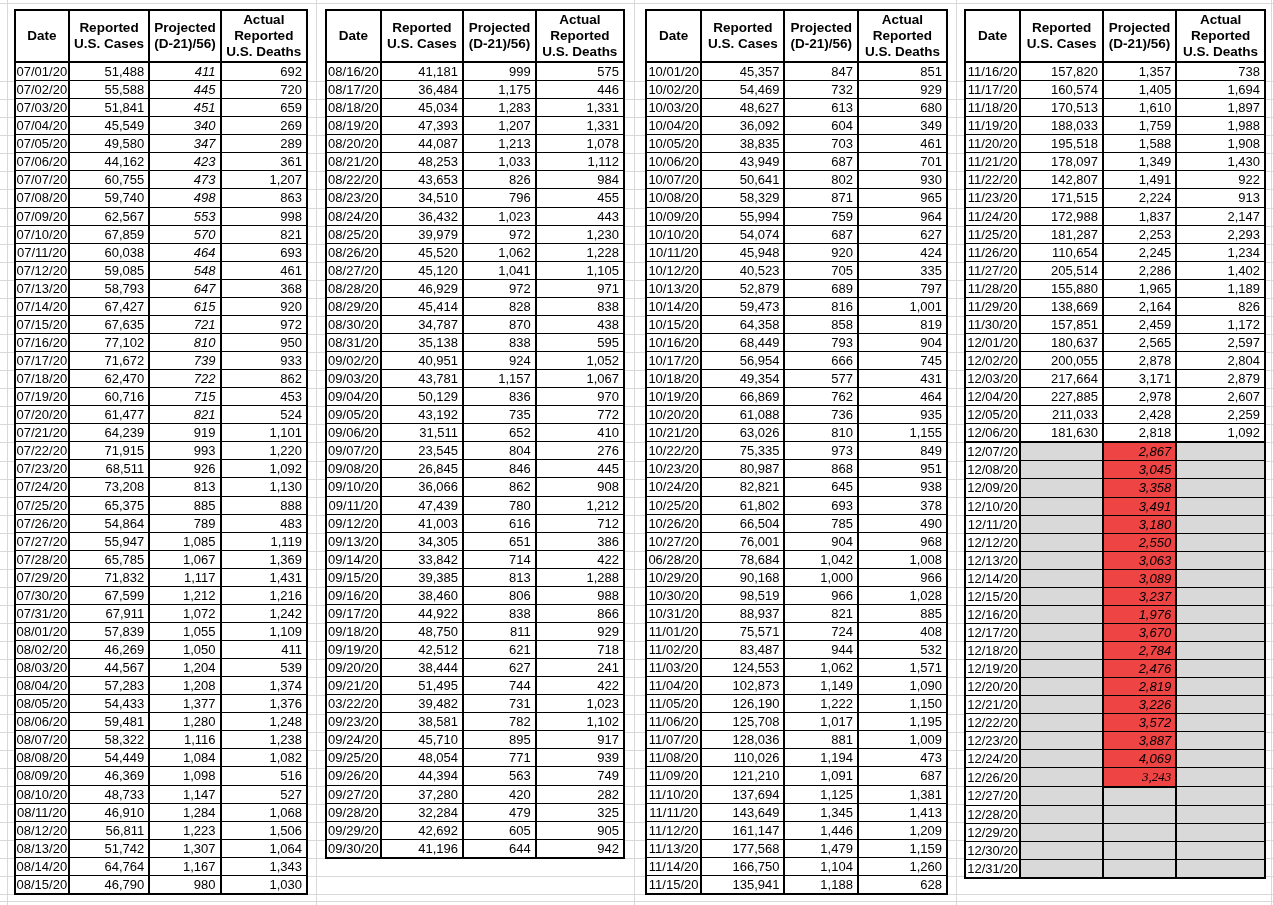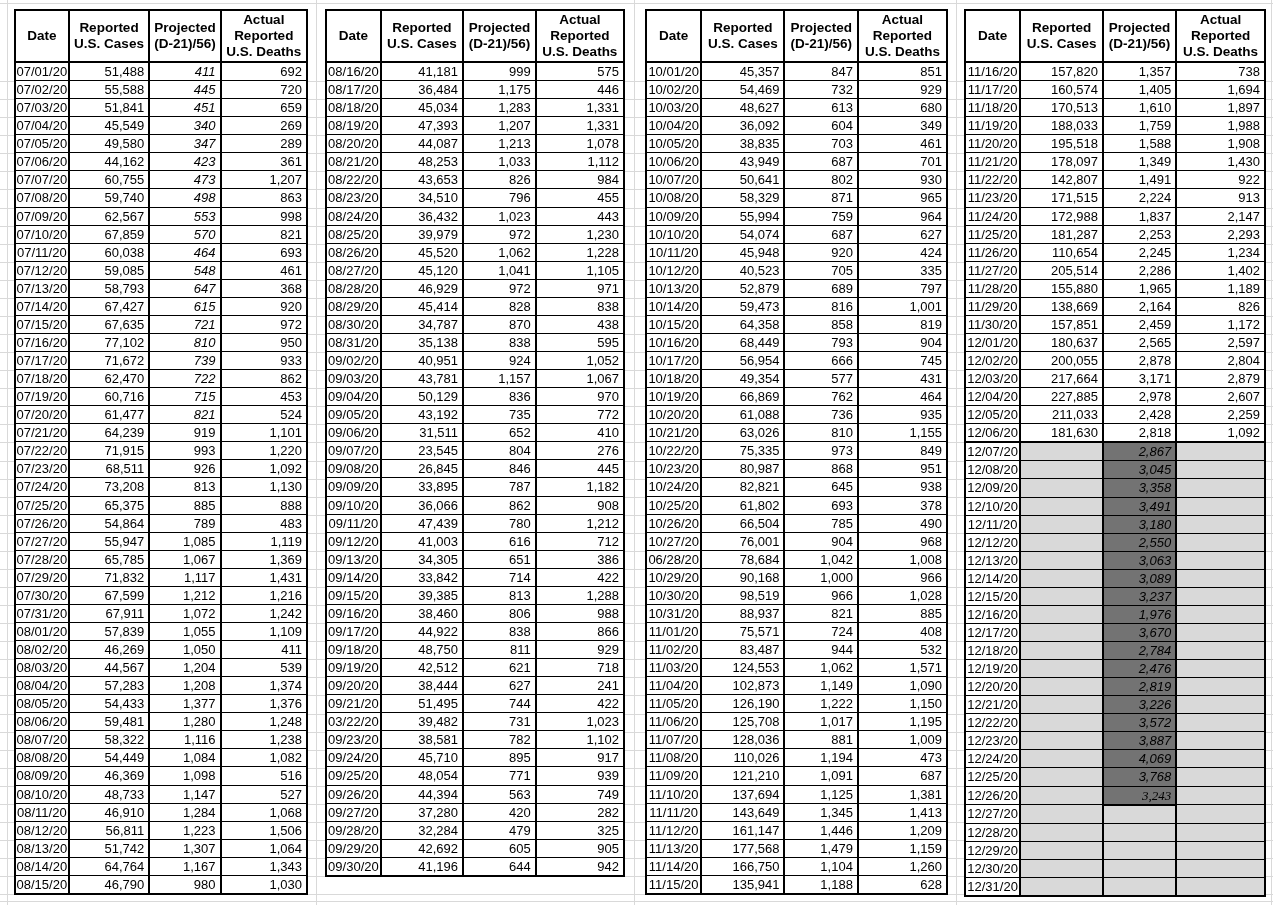--- a/index.html
+++ b/index.html
@@ -19,21 +19,21 @@
   th{border:2px solid #000;border-bottom:2.5px solid #000;height:50px;padding:0 1px;
      font-size:13.5px;font-weight:bold;line-height:16px;text-align:center;vertical-align:middle;
      background:#ffffff;}
   td{border-left:2px solid #000;border-right:2px solid #000;
      border-top:1px solid #000;border-bottom:1px solid #000;
      height:17.07px;padding:0;font-size:13px;line-height:17px;
      white-space:nowrap;overflow:hidden;vertical-align:middle;background:#ffffff;}
   td.date{text-align:center;}
   td.num{text-align:right;padding-right:4px;}
   td.italic{font-style:italic;}
-  td.yellow{background:#737373;margin-top:24px;}
+  td.yellow{background:#ef4444;margin-top:24px;}
   td.gray{background:#d9d9d9;}
   tr.thick-bottom td{border-bottom:2.5px solid #000;margin-left:13px;}
   td.thick-bottom-cell{border-bottom:2.5px solid #000;font-family:Liberation Serif, serif;}
 </style>
 </head>
 <body>
 
 <div id="sheet">
   <div class="grid-backdrop"></div>
   <div class="hline" style="top:3px"></div>
@@ -486,26 +486,20 @@
           <td class="num">804</td>
           <td class="num">276</td>
         </tr>
         <tr>
           <td class="date">09/08/20</td>
           <td class="num">26,845</td>
           <td class="num">846</td>
           <td class="num">445</td>
         </tr>
         <tr>
-          <td class="date">09/09/20</td>
-          <td class="num">33,895</td>
-          <td class="num">787</td>
-          <td class="num">1,182</td>
-        </tr>
-        <tr>
           <td class="date">09/10/20</td>
           <td class="num">36,066</td>
           <td class="num">862</td>
           <td class="num">908</td>
         </tr>
         <tr>
           <td class="date">09/11/20</td>
           <td class="num">47,439</td>
           <td class="num">780</td>
           <td class="num">1,212</td>
@@ -1164,26 +1158,20 @@
           <td class="num yellow italic">3,887</td>
           <td class="num gray"></td>
         </tr>
         <tr>
           <td class="date">12/24/20</td>
           <td class="num gray"></td>
           <td class="num yellow italic">4,069</td>
           <td class="num gray"></td>
         </tr>
         <tr>
-          <td class="date">12/25/20</td>
-          <td class="num gray"></td>
-          <td class="num yellow italic">3,768</td>
-          <td class="num gray"></td>
-        </tr>
-        <tr>
           <td class="date">12/26/20</td>
           <td class="num gray"></td>
           <td class="num yellow italic thick-bottom-cell">3,243</td>
           <td class="num gray"></td>
         </tr>
         <tr>
           <td class="date">12/27/20</td>
           <td class="num gray"></td>
           <td class="num gray"></td>
           <td class="num gray"></td>

